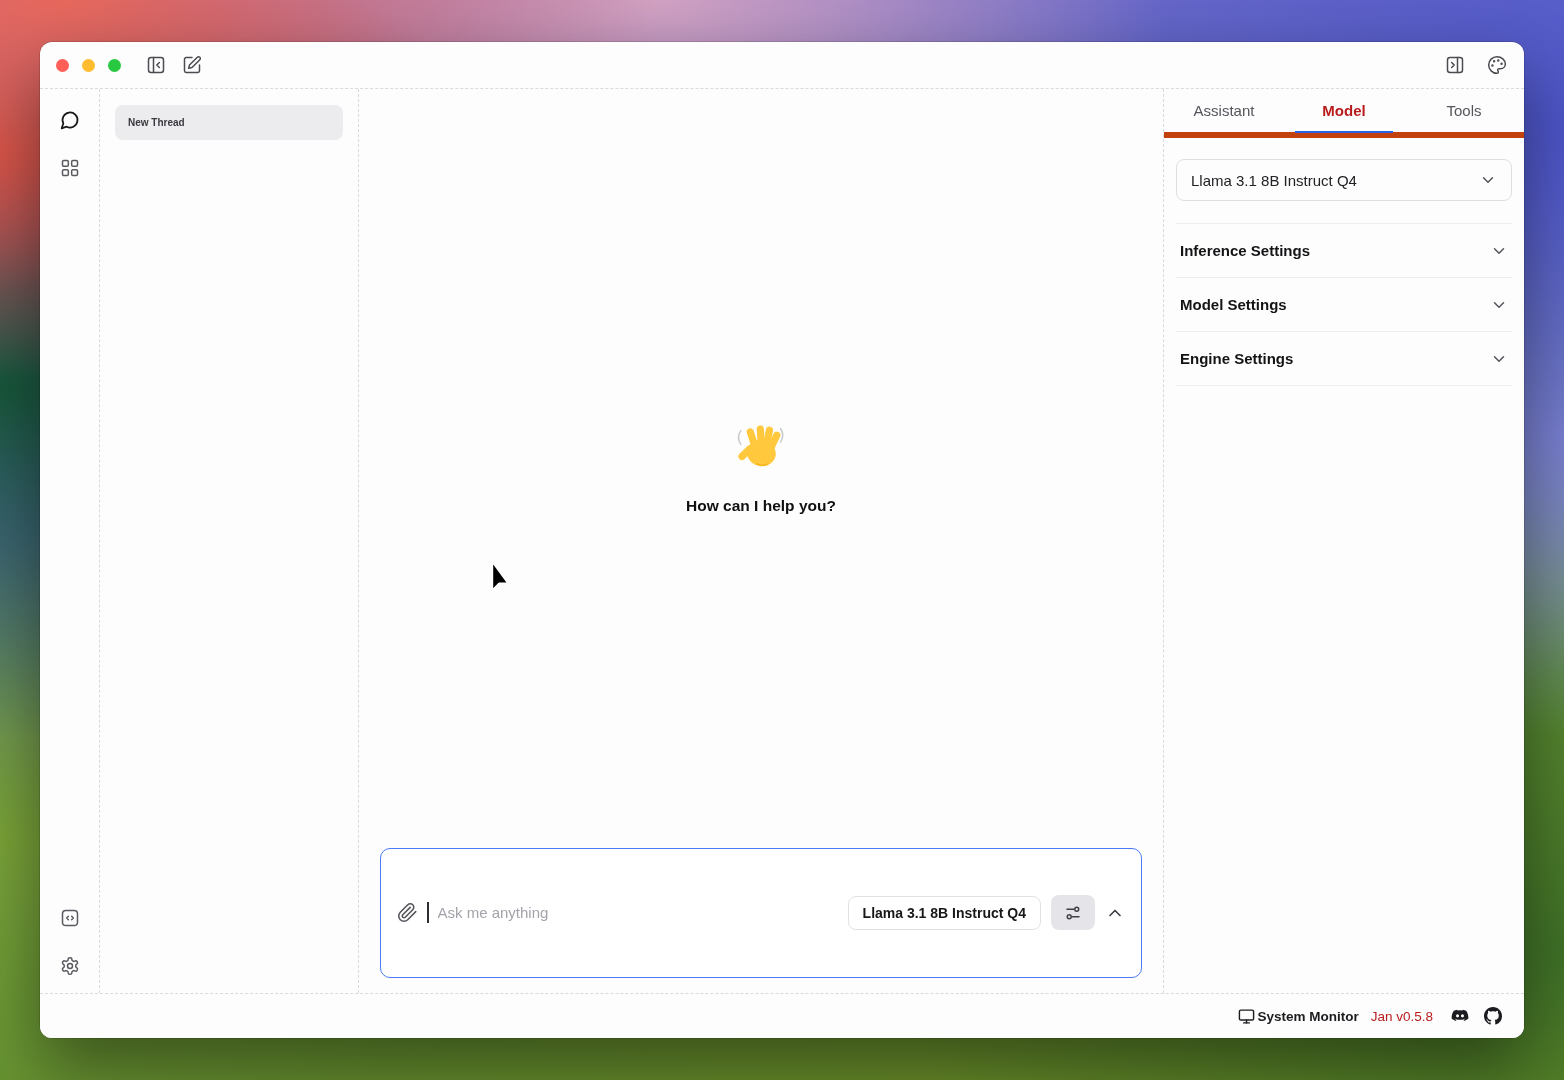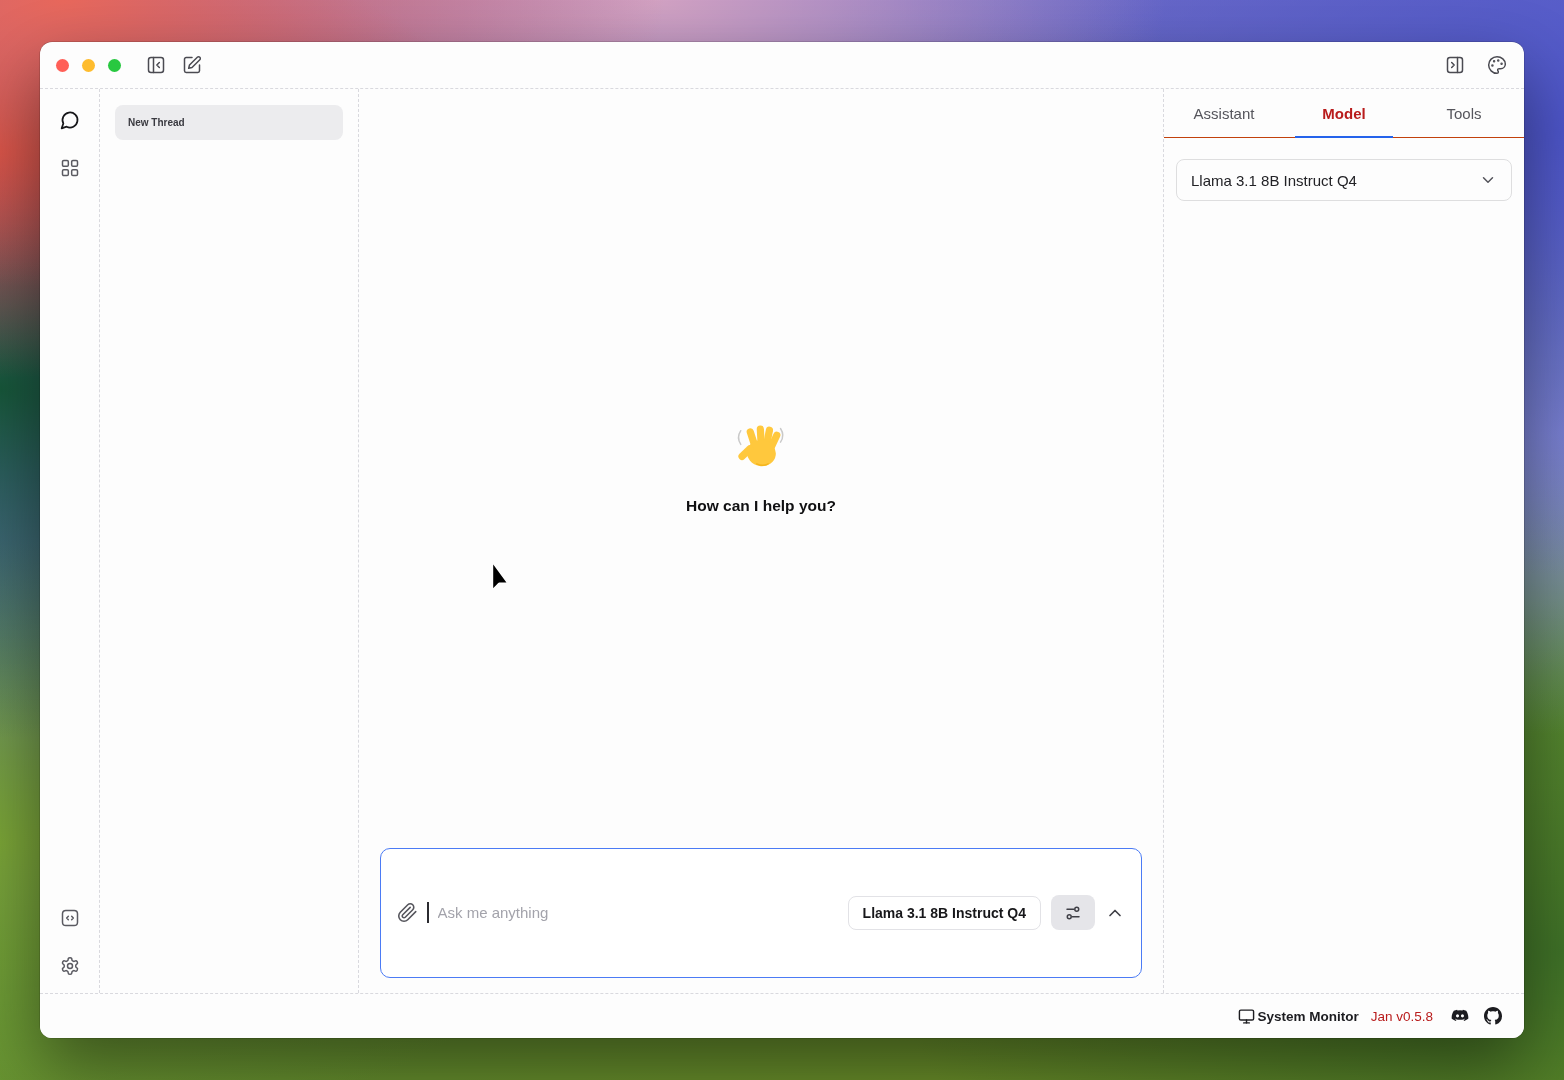--- a/index.html
+++ b/index.html
@@ -75,21 +75,21 @@
   .model-chip { background: #fff; border: 1px solid #e2e2e6; border-radius: 8px; padding: 8px 14px;
                 font-size: 14px; font-weight: 700; color: #17171a; }
   .tune-btn { background: #e5e5e9; border-radius: 8px; width: 44px; height: 35px;
               display: flex; align-items: center; justify-content: center; color: #3f3f46; }
   .tune-btn svg { width: 18px; height: 18px; }
   .chat-collapse { margin-left: auto; color: #3f3f46; width: 20px; height: 20px; }
 
   
   .rightpanel { width: 361px; flex: 0 0 361px; border-left: 1px dashed #d9d9de;
                 display: flex; flex-direction: column; }
-  .tabs { height: 49px; flex: 0 0 49px; display: flex; border-bottom: 1px solid #c2410c; }
+  .tabs { height: 49px; flex: 0 0 49px; display: flex; border-bottom: 6px solid #c2410c; }
   .tab { flex: 1; display: flex; align-items: center; justify-content: center; font-size: 15px;
          color: #55555c; position: relative; cursor: default; }
   .tab.active { color: #b91c1c; font-weight: 700; }
   .tab.active::after { content: ""; position: absolute; left: 11px; right: 11px; bottom: -1px;
                        height: 2px; background: #2563eb; }
   .rp-body { padding: 21px 12px 0; }
   .dropdown { border: 1px solid #dededf; border-radius: 8px; height: 42px; padding: 0 14px;
               display: flex; align-items: center; justify-content: space-between;
               font-size: 15px; color: #222226; background: #fdfdfd; }
   .chev { width: 18px; height: 18px; color: #55555c; flex: 0 0 18px; }
@@ -245,20 +245,40 @@
         <div class="tab active">Model</div>
         <div class="tab">Tools</div>
       </div>
       <div class="rp-body">
         <div class="dropdown">
           <span>Llama 3.1 8B Instruct Q4</span>
           <svg class="chev" viewBox="0 0 24 24" fill="none" stroke="currentColor" stroke-width="2" stroke-linecap="round" stroke-linejoin="round">
               <path d="m6 9 6 6 6-6"></path>
             </svg>
         </div>
+        <div class="sections">
+          <div class="section">
+            <span>Inference Settings</span>
+            <svg class="chev" viewBox="0 0 24 24" fill="none" stroke="currentColor" stroke-width="2" stroke-linecap="round" stroke-linejoin="round">
+                <path d="m6 9 6 6 6-6"></path>
+              </svg>
+          </div>
+          <div class="section">
+            <span>Model Settings</span>
+            <svg class="chev" viewBox="0 0 24 24" fill="none" stroke="currentColor" stroke-width="2" stroke-linecap="round" stroke-linejoin="round">
+                <path d="m6 9 6 6 6-6"></path>
+              </svg>
+          </div>
+          <div class="section">
+            <span>Engine Settings</span>
+            <svg class="chev" viewBox="0 0 24 24" fill="none" stroke="currentColor" stroke-width="2" stroke-linecap="round" stroke-linejoin="round">
+                <path d="m6 9 6 6 6-6"></path>
+              </svg>
+          </div>
+        </div>
       </div>
     </div>
   </div>
 
   <div class="statusbar">
     <div class="sm-group">
       <svg viewBox="0 0 24 24" fill="none" stroke="currentColor" stroke-width="2" stroke-linecap="round" stroke-linejoin="round">
           <rect width="20" height="14" x="2" y="3" rx="2"></rect>
           <line x1="8" x2="16" y1="21" y2="21"></line>
           <line x1="12" x2="12" y1="17" y2="21"></line>

